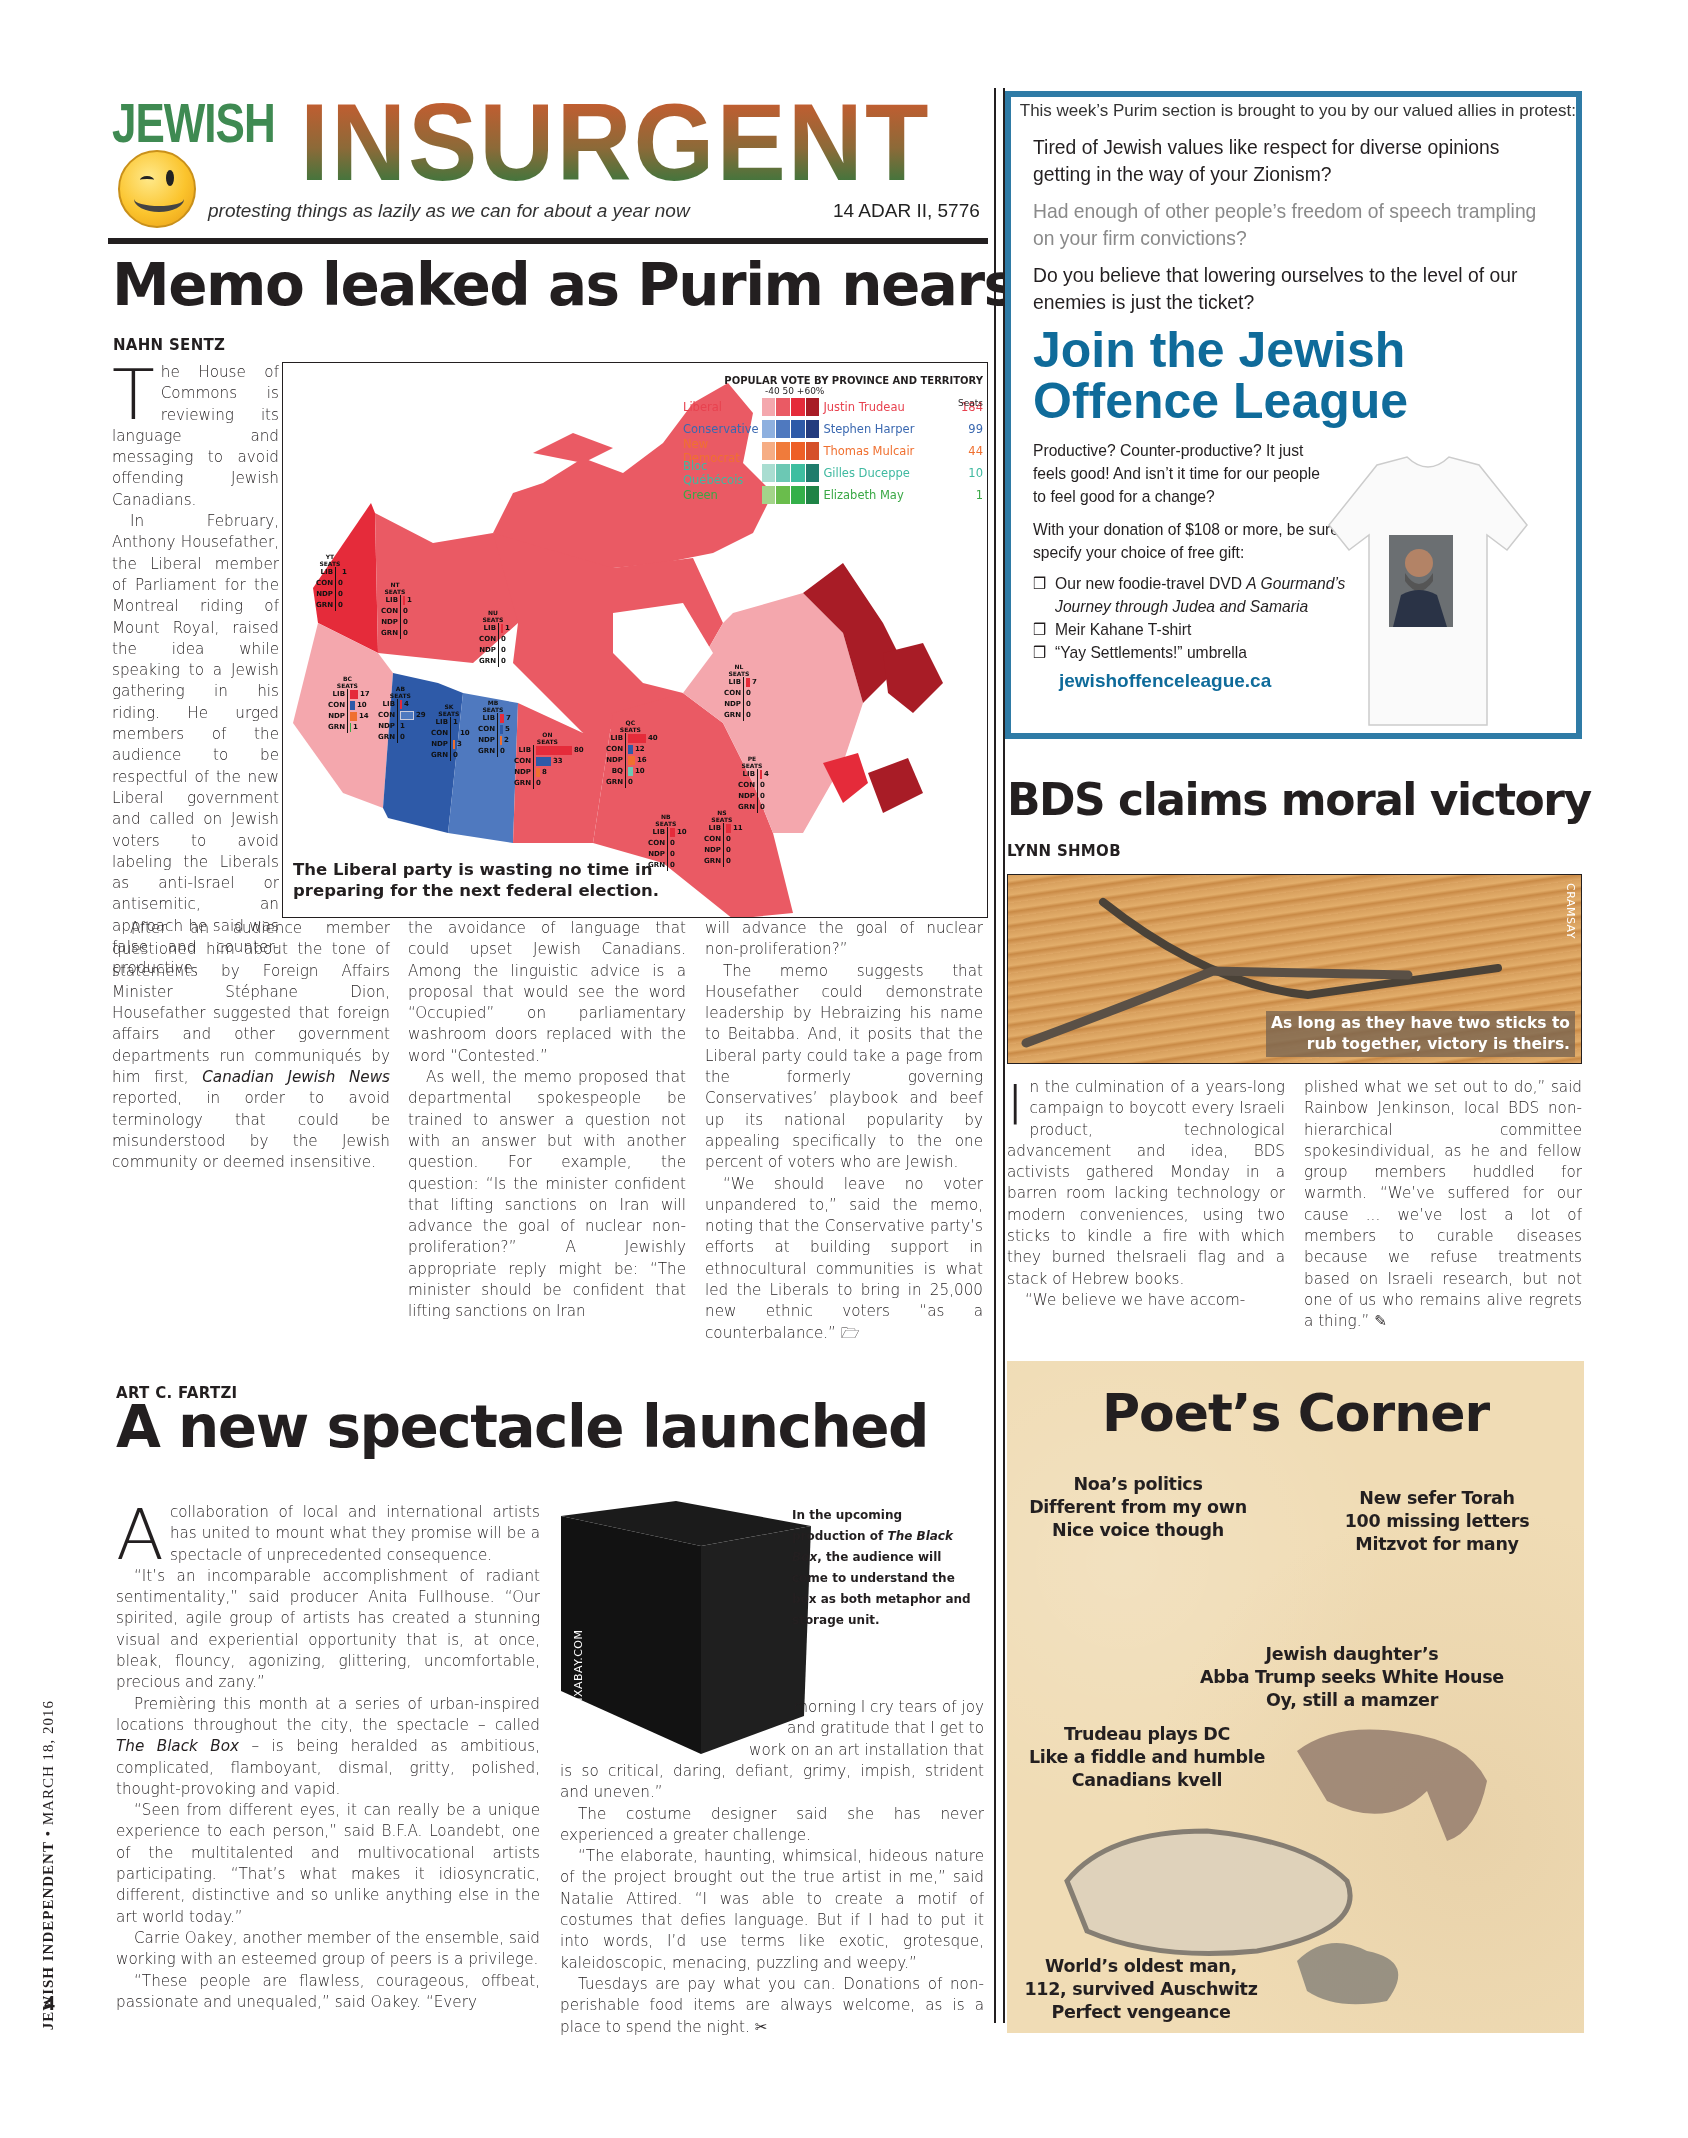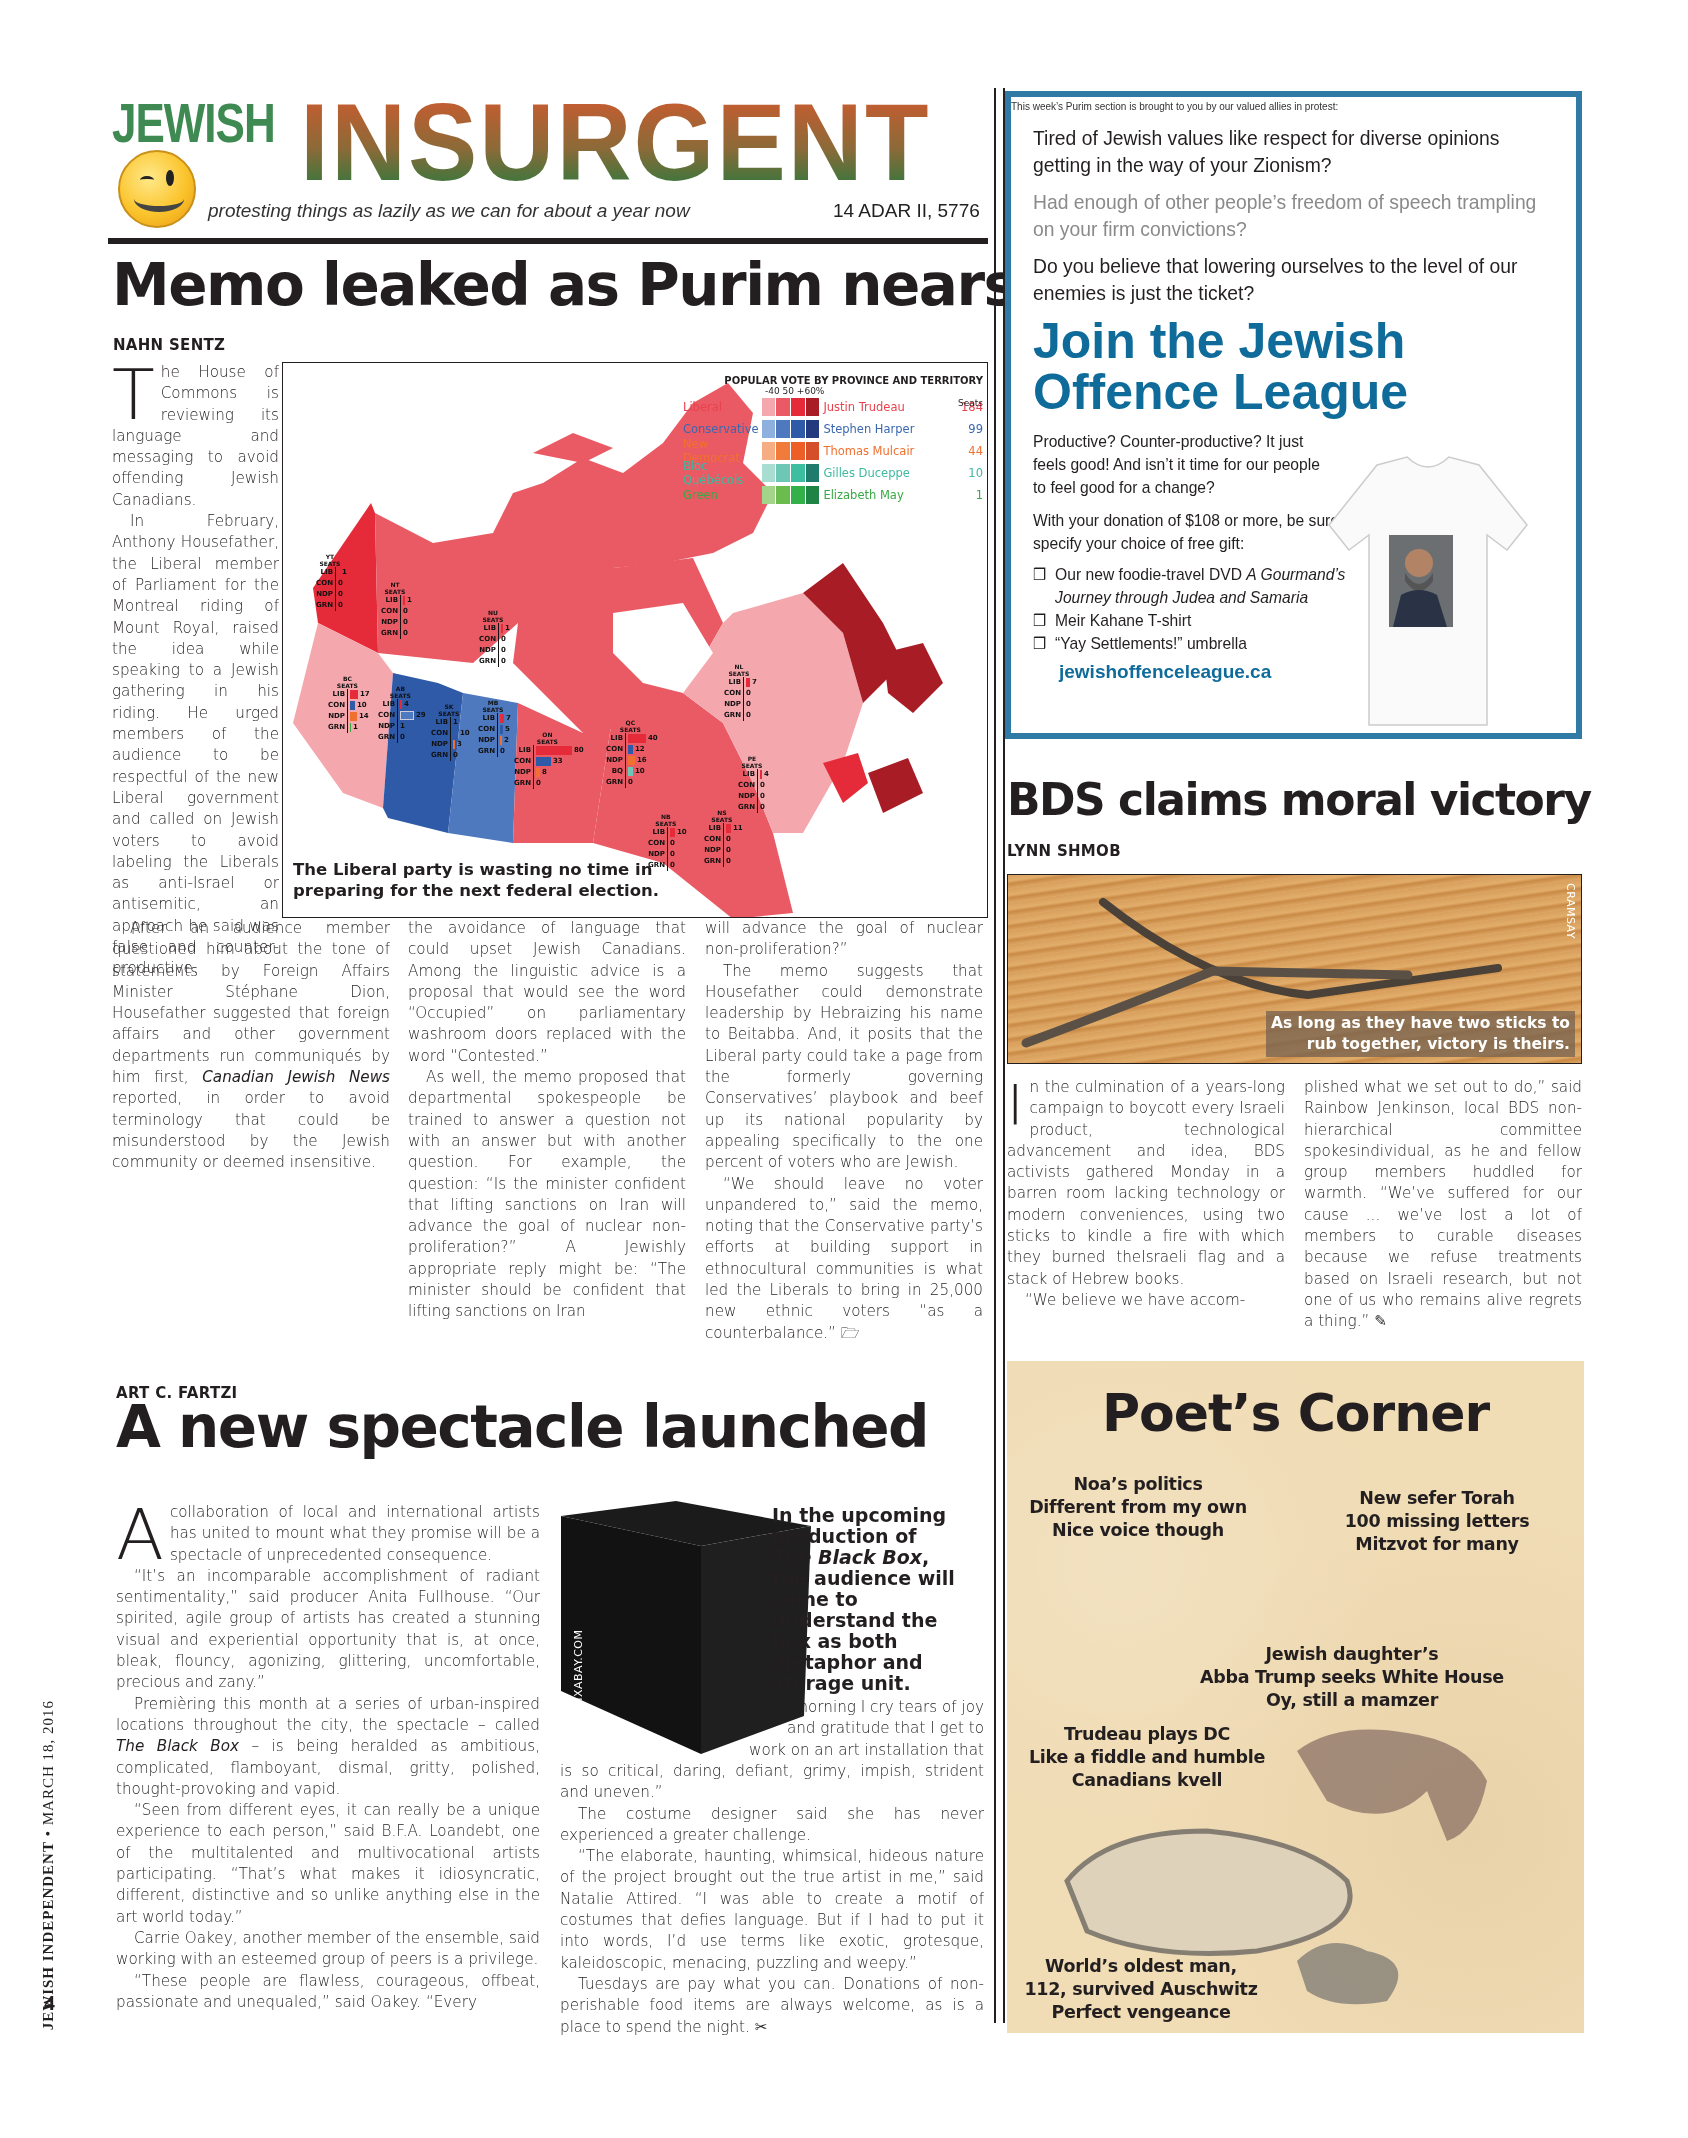--- a/index.html
+++ b/index.html
@@ -49,21 +49,21 @@
   .seatbox { position: absolute; font-family: "DejaVu Sans", sans-serif; font-size: 7px; font-weight: bold; line-height: 11px; color: #111; }
   .seatbox .hdr { text-align: center; font-size: 6px; line-height: 7px; }
   .seatbox .r { display: flex; }
   .seatbox .lab { width: 22px; text-align: right; padding-right: 2px; }
   .seatbox .bar { border-left: 1px solid #111; padding-left: 2px; display: flex; align-items: center; }
   .seatbox .b { height: 9px; margin-right: 2px; }
   .map-caption { position: absolute; left: 10px; top: 496px; font-family: "DejaVu Sans", sans-serif; font-weight: bold; font-size: 16.5px; line-height: 21px; color: #231f20; }
 
   
   .ad-box { left: 1005px; top: 91px; width: 577px; height: 648px; border: 6px solid #2f7ba6; background: #fff; }
-  .ad-intro { font-family: "Liberation Sans", sans-serif; font-size: 10px; text-align: left; color: #333; margin-top: 4px; }
+  .ad-intro { font-family: "Liberation Sans", sans-serif; font-size: 17px; text-align: right; color: #333; margin-top: 4px; }
   .ad-q { font-family: "Liberation Sans", sans-serif; font-size: 21px; line-height: 27px; margin-left: 22px; transform: scaleX(0.92); transform-origin: left; width: 560px; }
   .ad-join { font-family: "Liberation Sans", sans-serif; font-weight: 900; font-size: 50px; line-height: 51px; color: #0f6b9a; margin-left: 22px; letter-spacing: 0px; }
   .ad-body { font-family: "Liberation Sans", sans-serif; font-size: 17px; line-height: 23px; margin-left: 22px; transform: scaleX(0.92); transform-origin: left; }
   .ad-list { list-style: none; margin-left: 22px; font-family: "Liberation Sans", sans-serif; font-size: 17px; line-height: 23px; transform: scaleX(0.92); transform-origin: left; }
   .ad-list li { display: flex; }
   .ad-list .box { width: 24px; flex: none; font-size: 16px; }
   .ad-url { font-family: "Liberation Sans", sans-serif; font-weight: bold; font-size: 19px; color: #0f6b9a; margin-left: 48px; }
   .tshirt { left: 1327px; top: 455px; width: 202px; height: 280px; }
 
   
@@ -72,21 +72,21 @@
   .stick-caption { position: absolute; right: 6px; bottom: 6px; background: rgba(120,100,80,0.78); color: #fff; font-family: "DejaVu Sans", sans-serif; font-weight: bold; font-size: 15.5px; line-height: 21px; text-align: right; padding: 2px 5px; }
 
   
   .poet-box { left: 1007px; top: 1361px; width: 577px; height: 672px; background: #f0dcb5; overflow: hidden;
     background-image: radial-gradient(circle at 20% 30%, rgba(255,255,255,0.15), transparent 40%), radial-gradient(circle at 80% 70%, rgba(180,140,90,0.12), transparent 50%); }
   .poet-title { position: absolute; left: 0; width: 100%; top: 22px; text-align: center; font-family: "DejaVu Sans", sans-serif; font-weight: bold; font-size: 52px; letter-spacing: -1px; color: #231f20; }
   .poem { position: absolute; text-align: center; font-family: "DejaVu Sans", sans-serif; font-weight: bold; font-size: 17.5px; line-height: 23px; color: #231f20; letter-spacing: -0.3px; }
 
   
   .blackbox { left: 556px; top: 1496px; width: 260px; height: 260px; }
-  .bb-caption { left: 772px; top: 1505px; width: 185px; font-family: "DejaVu Sans", sans-serif; font-weight: bold; font-size: 19px; line-height: 21px; color: #231f20; }
+  .bb-caption { left: 792px; top: 1505px; width: 185px; font-family: "DejaVu Sans", sans-serif; font-weight: bold; font-size: 12px; line-height: 21px; color: #231f20; }
 
   
   .folio { left: 40px; top: 1700px; width: 26px; height: 320px; }
   .folio-text { writing-mode: vertical-rl; transform: rotate(180deg); font-family: "Liberation Serif", serif; font-size: 15px; letter-spacing: 1px; color: #231f20; white-space: nowrap; }
   .folio-num { left: 44px; top: 1990px; font-family: "Liberation Serif", serif; font-weight: bold; font-size: 22px; }
 </style>
 </head>
 <body>
 
 <div class="abs mast-jewish">JEWISH</div>

